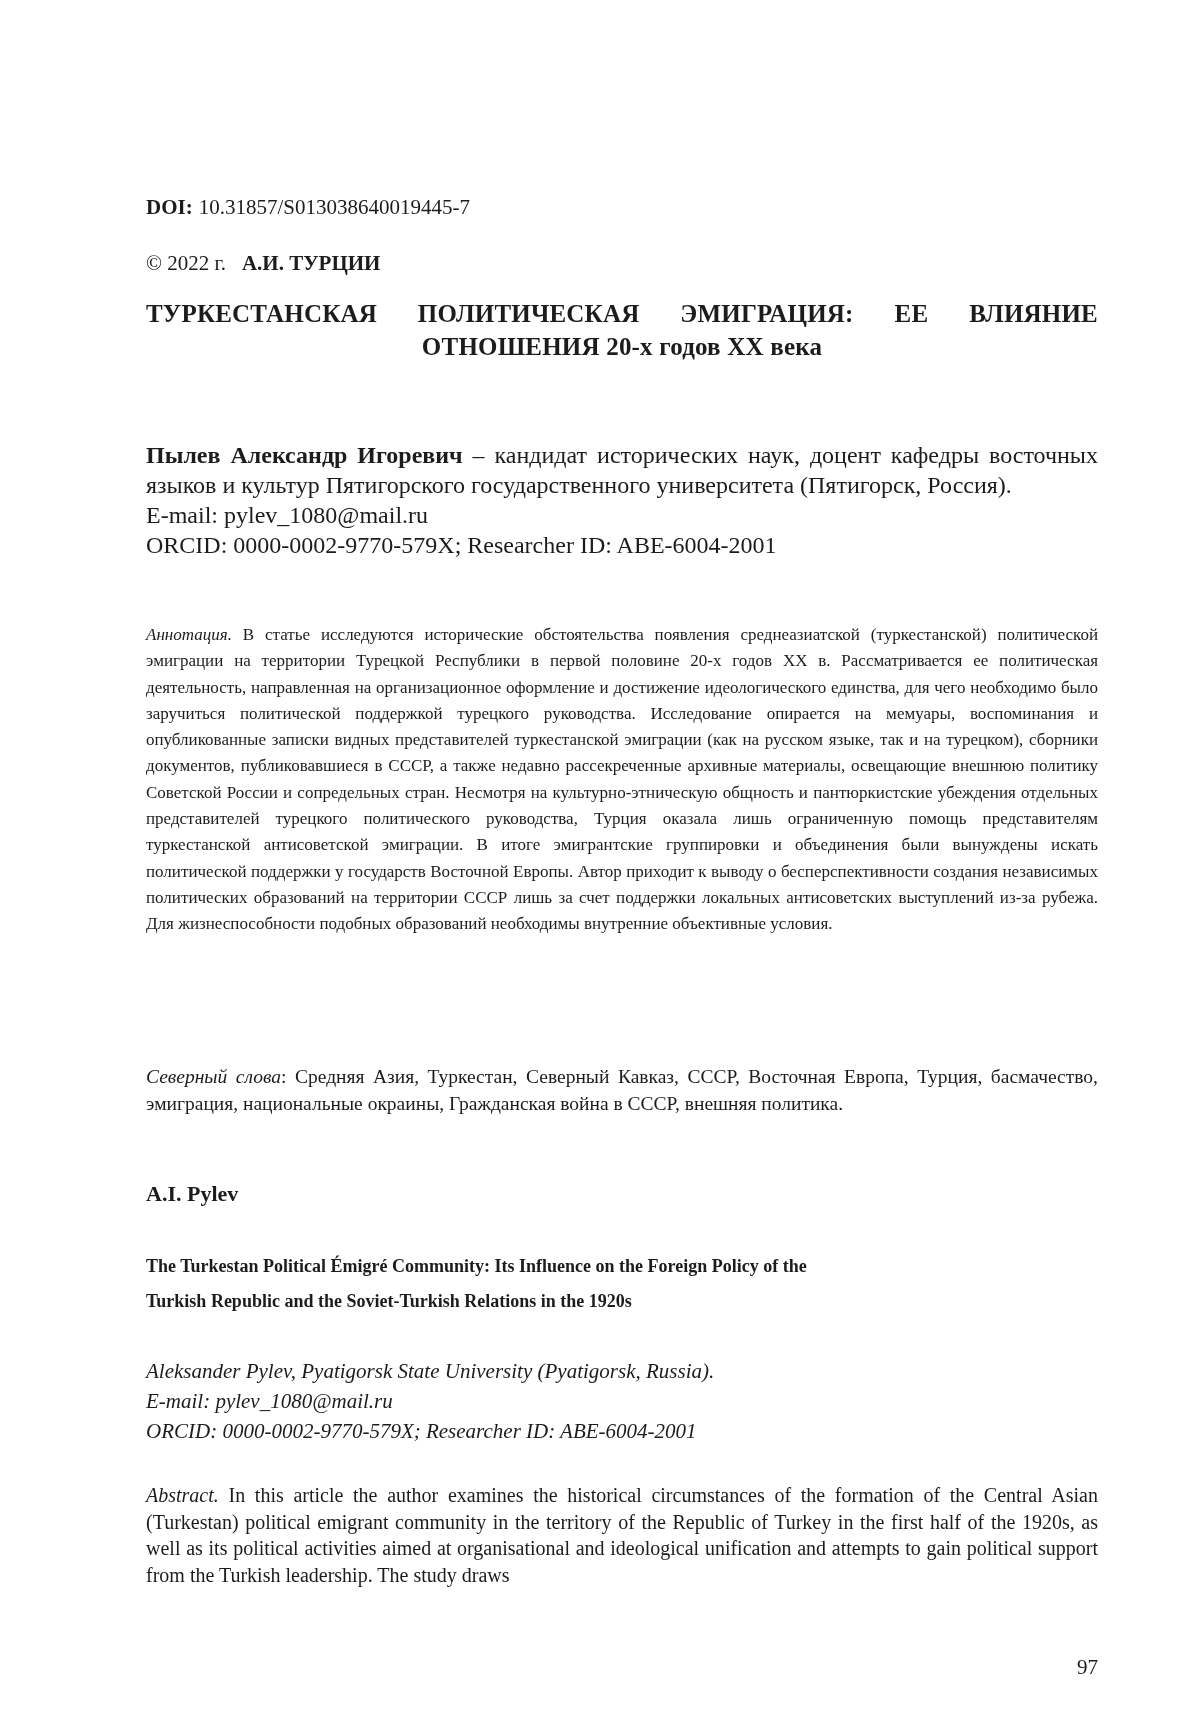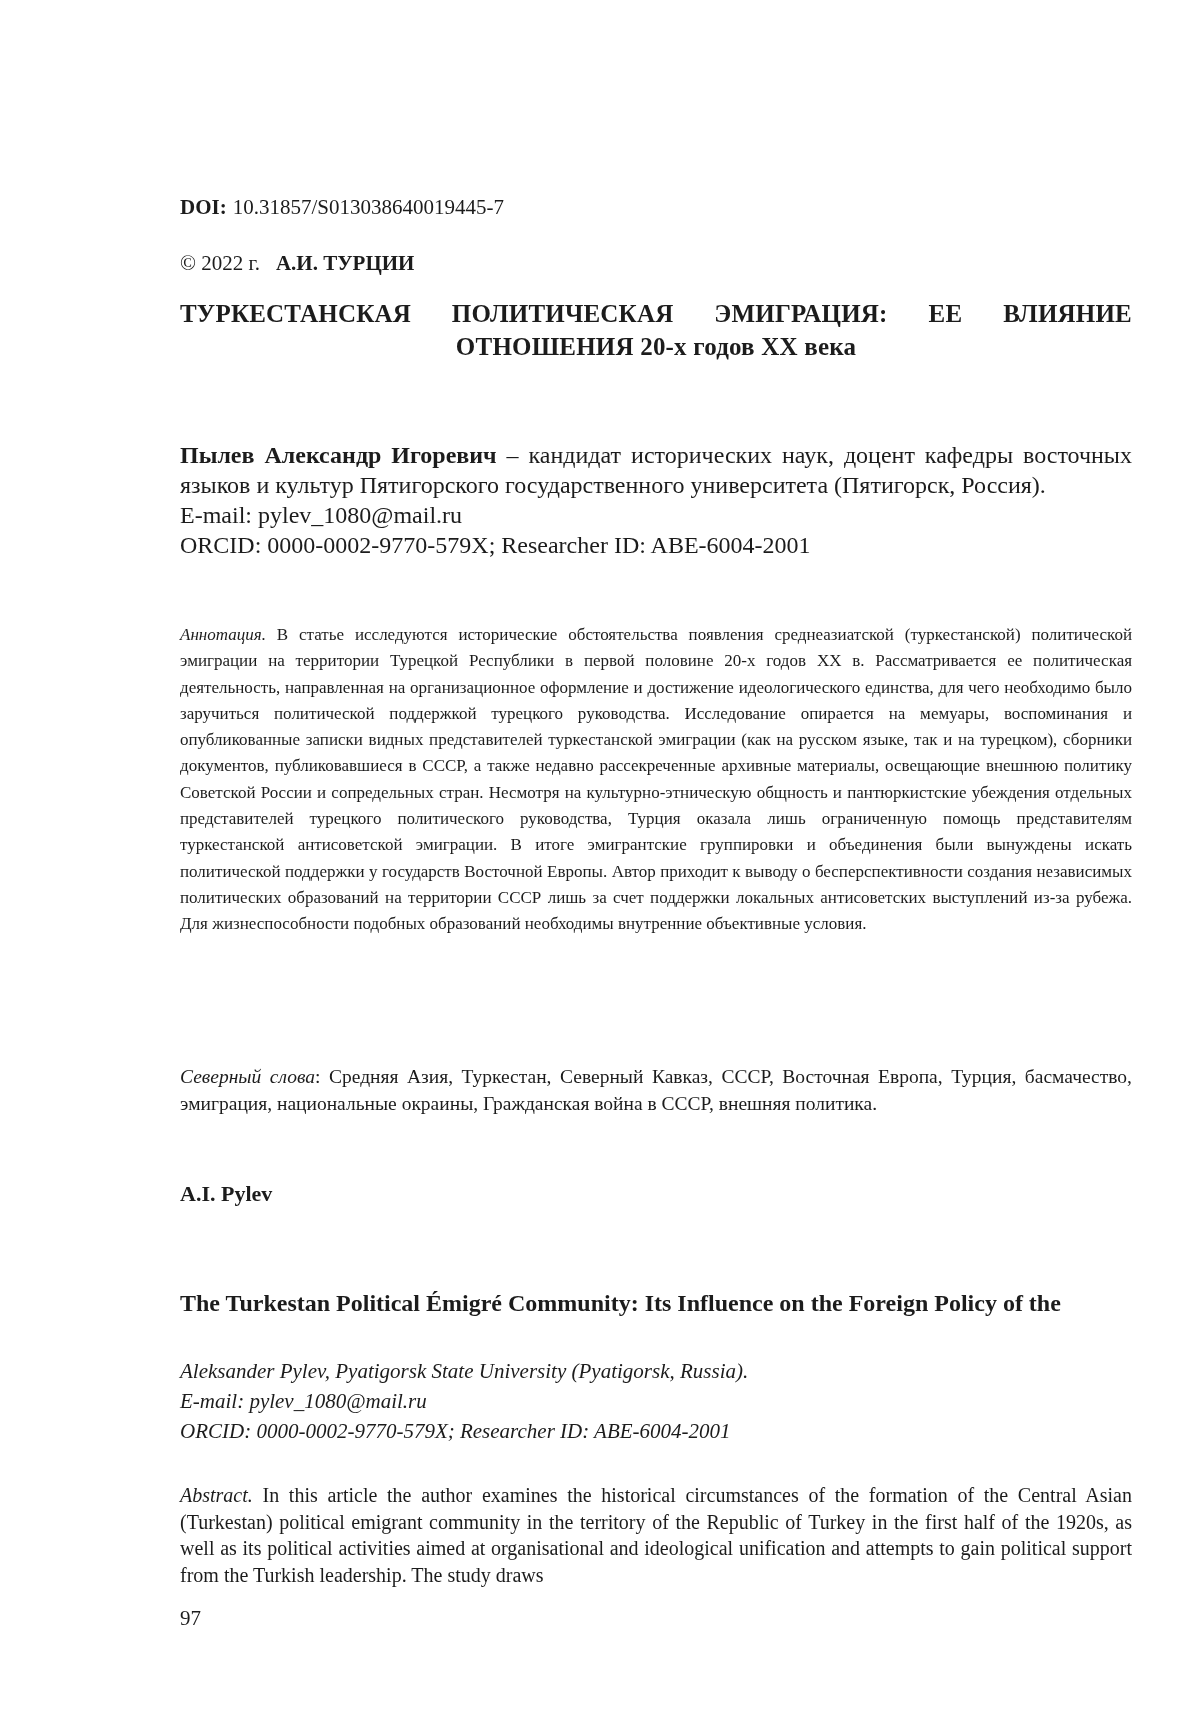--- a/index.html
+++ b/index.html
@@ -14,21 +14,20 @@
     margin: 0 auto;
     background: #ffffff;
     font-family: "Liberation Serif", "DejaVu Serif", serif;
     color: #1c1c1c;
     overflow: hidden;
   }
   .block {
     position: absolute;
     left: 146px;
     width: 952px;
-    margin-left: 34px;
   }
   .doi-line { top: 195px; font-size: 21px; }
   .doi-label { font-weight: bold; }
   .doi-value { margin-left: 6px; }
 
   .copyright-line { top: 251px; font-size: 21px; }
   .copyright-author { font-weight: bold; margin-left: 16px; }
 
   .title-ru { top: 297px; font-weight: bold; font-size: 25px; line-height: 33px; letter-spacing: 0.2px; }
   .title-ru .jline { text-align: justify; text-align-last: justify; }
@@ -39,28 +38,28 @@
   .affil-ru .bio-name { font-weight: bold; }
 
   .annotation { top: 622px; font-size: 17px; line-height: 26.3px; text-align: justify; text-align-last: left; }
   .annotation .para-label { font-style: italic; }
 
   .keywords { top: 1064px; font-size: 19.5px; line-height: 26.5px; text-align: justify; text-align-last: left; }
   .keywords .para-label { font-style: italic; }
 
   .author-en { top: 1181px; font-weight: bold; font-size: 22px; }
 
-  .title-en { top: 1286px; font-weight: bold; font-size: 24px; line-height: 35px; text-align: left; }
+  .title-en { top: 1249px; font-weight: bold; font-size: 18px; line-height: 35px; text-align: left; }
 
   .affil-en { top: 1356px; font-style: italic; font-size: 21px; line-height: 30px; }
 
   .abstract { top: 1482px; font-size: 20px; line-height: 26.5px; text-align: justify; text-align-last: left; }
   .abstract .para-label { font-style: italic; }
 
-  .page-number { top: 1606px; font-size: 21px; }
+  .page-number { top: 1655px; text-align: right; font-size: 21px; }
 </style>
 </head>
 <body>
 
 <div class="page">
 
   <div class="block doi-line">
     <span class="doi-label">DOI:</span><span class="doi-value">10.31857/S013038640019445-7</span>
   </div>
 
@@ -86,20 +85,21 @@
   </div>
 
   <div class="block keywords">
     <span class="para-label">Северный слова</span><span class="para-text">: Средняя Азия, Туркестан, Северный Кавказ, СССР, Восточная Европа, Турция, басмачество, эмиграция, национальные окраины, Гражданская война в СССР, внешняя политика.</span>
   </div>
 
   <div class="block author-en">A.I. Pylev</div>
 
   <div class="block title-en">
     <div>The Turkestan Political Émigré Community: Its Influence on the Foreign Policy of the</div>
+    <div>Turkish Republic and the Soviet-Turkish Relations in the 1920s</div>
   </div>
 
   <div class="block affil-en">
     <div>Aleksander Pylev, Pyatigorsk State University (Pyatigorsk, Russia).</div>
     <div>E-mail: pylev_1080@mail.ru</div>
     <div>ORCID: 0000-0002-9770-579X; Researcher ID: ABE-6004-2001</div>
   </div>
 
   <div class="block abstract">
     <span class="para-label">Abstract.</span><span class="para-text"> In this article the author examines the historical circumstances of the formation of the Central Asian (Turkestan) political emigrant community in the territory of the Republic of Turkey in the first half of the 1920s, as well as its political activities aimed at organisational and ideological unification and attempts to gain political support from the Turkish leadership. The study draws</span>

